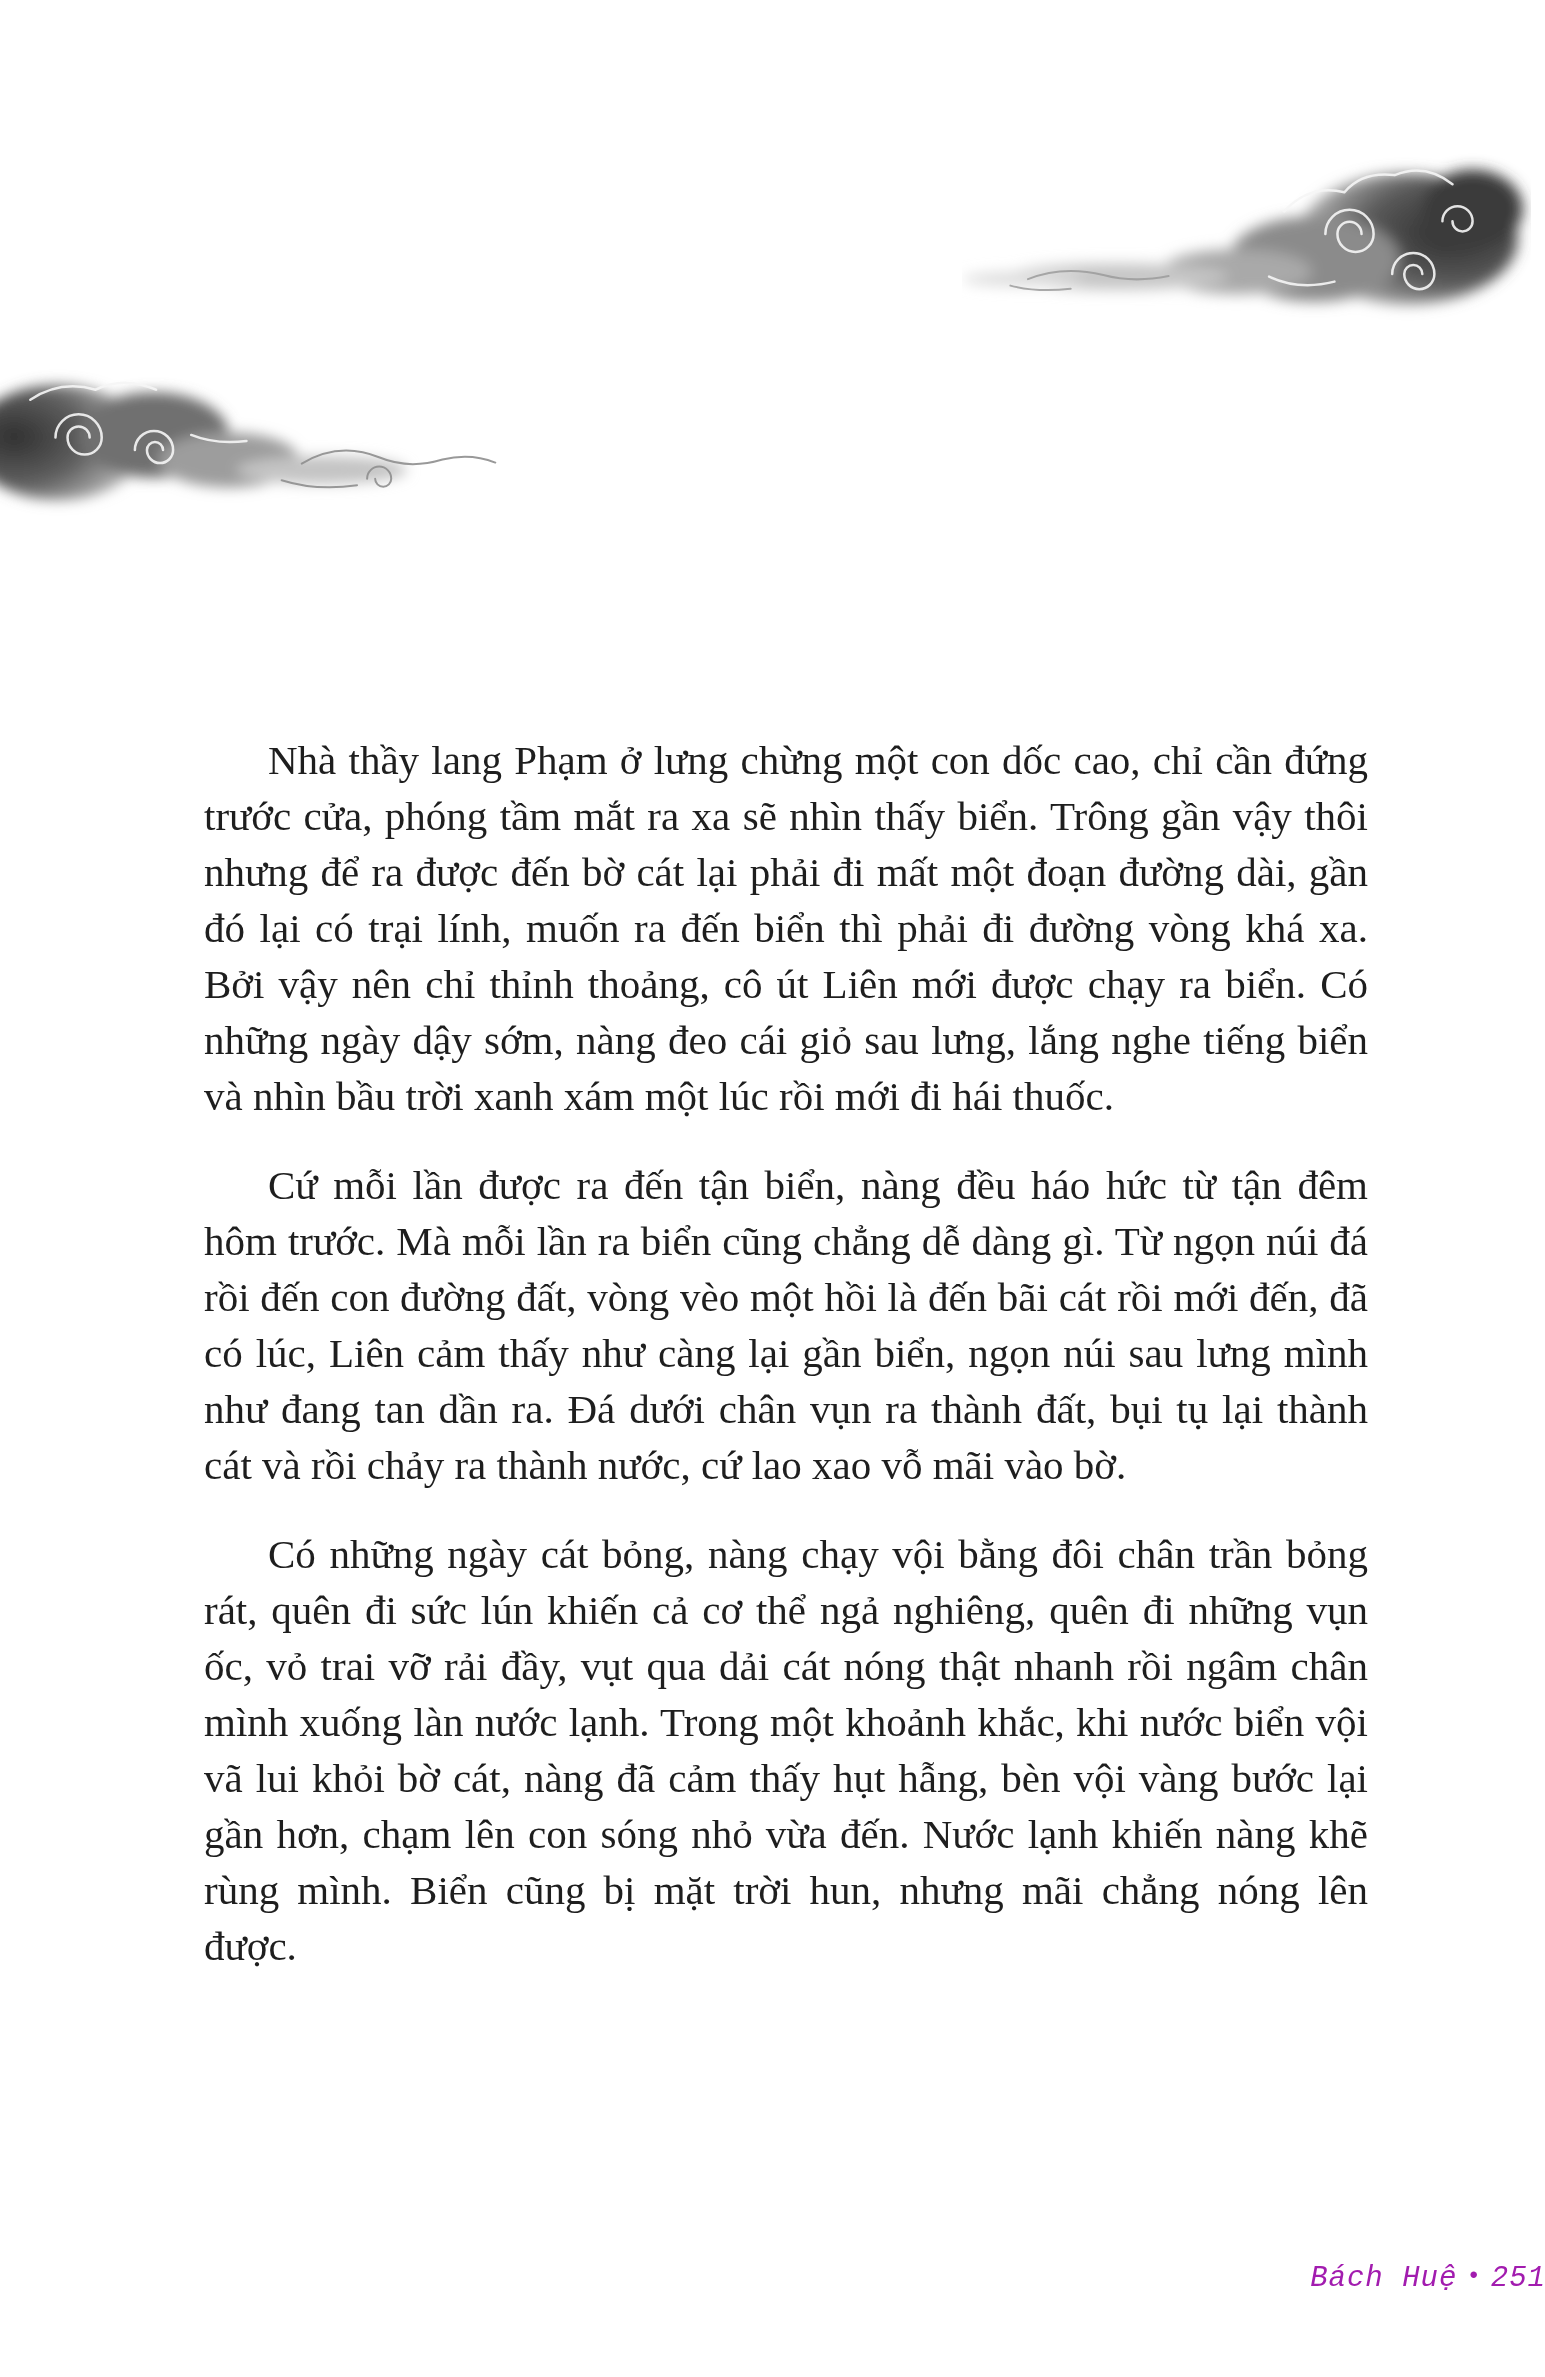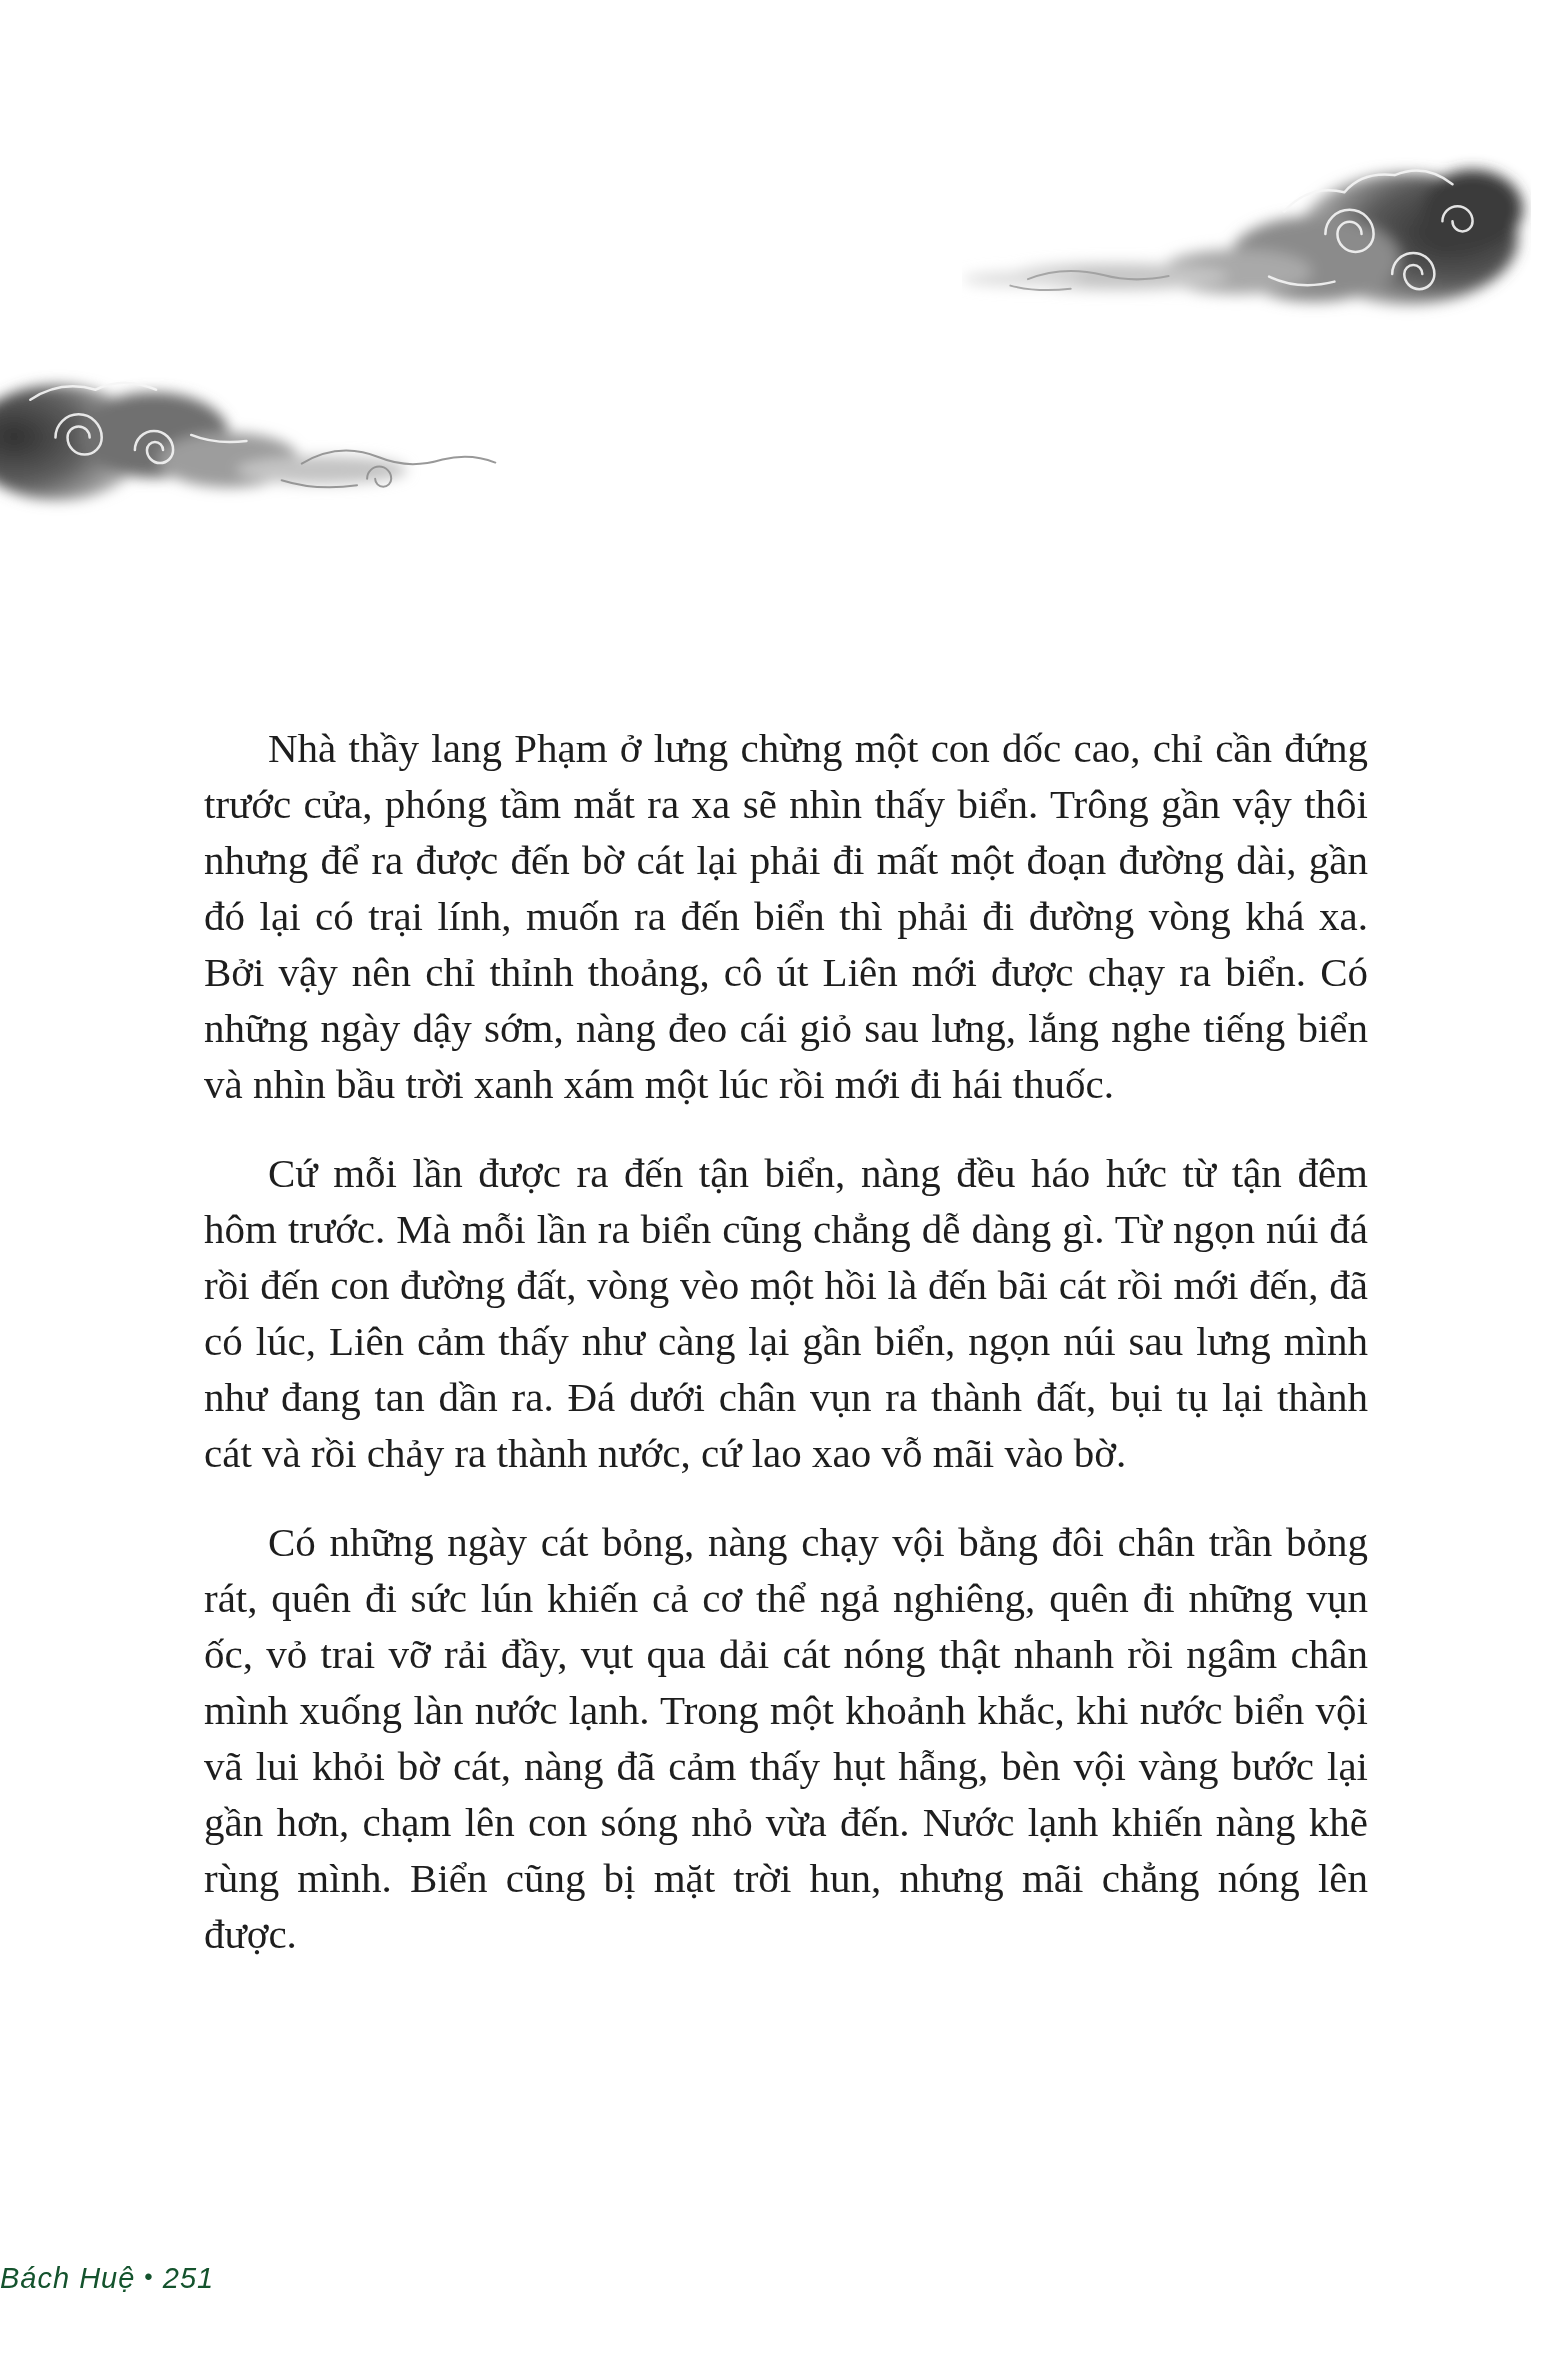--- a/index.html
+++ b/index.html
@@ -34,32 +34,33 @@
     top: 720px;
     width: 1164px;
     font-size: 41px;
     line-height: 56px;
     text-align: justify;
     color: #1e1e1e;
   }
   .body-text p {
     text-indent: 64px;
     margin-bottom: 33px;
+    margin-top: 12px;
   }
   .page-footer {
     position: absolute;
     top: 2262px;
     left: 0;
     width: 100%;
-    text-align: left;
-    font-family: Liberation Sans, sans-serif;
+    text-align: right;
+    font-family: Liberation Mono, monospace;
     font-style: italic;
     font-size: 29px;
     letter-spacing: 1px;
-    color: #14532d;
+    color: #a21caf;
   }
   .page-footer .sep { padding: 0 9px; font-style: normal; font-size: 24px; vertical-align: 3px; }
 </style>
 </head>
 <body>
 
 <div class="page">
 
   <svg class="cloud cloud-right" viewBox="0 0 1130 420" xmlns="http://www.w3.org/2000/svg">
     <defs>

